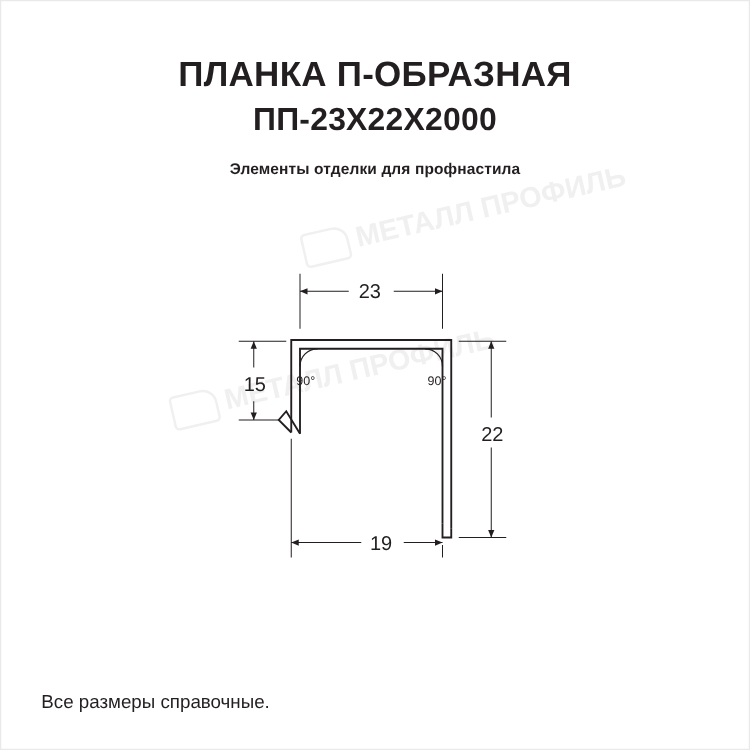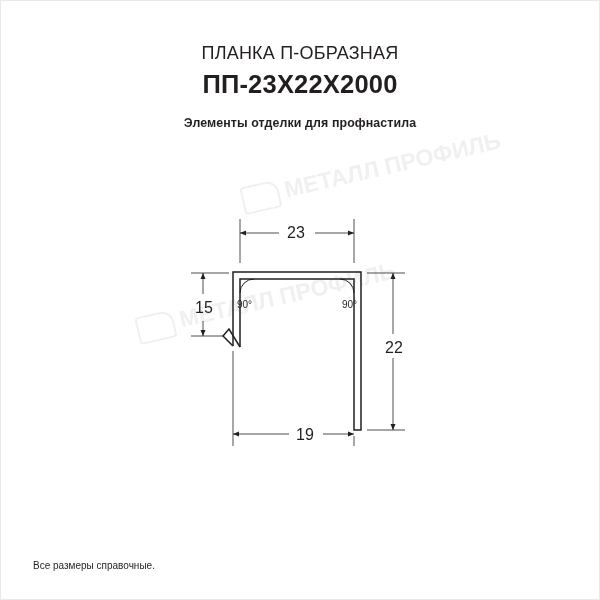--- a/index.html
+++ b/index.html
@@ -22,22 +22,22 @@
     box-sizing: border-box;
   }
   .header {
     position: absolute;
     top: 42px;
     left: 0;
     width: 100%;
     text-align: center;
   }
   .title-1 {
-    font-size: 18px;
-    font-weight: normal;
+    font-size: 28px;
+    font-weight: bold;
     letter-spacing: 0.2px;
     line-height: 1.22;
     white-space: nowrap;
   }
   .title-2 {
     font-size: 25.5px;
     font-weight: bold;
     letter-spacing: 0.2px;
     line-height: 1.22;
     margin-top: 4px;
@@ -58,21 +58,21 @@
     width: 600px;
     height: 340px;
   }
   .footer {
     position: absolute;
     left: 32px;
     bottom: 26px;
     width: 540px;
   }
   .footer-line {
-    font-size: 10px;
+    font-size: 15px;
     line-height: 1.55;
     color: #231f20;
   }
   .wm {
     position: absolute;
     font-family: "Liberation Sans", sans-serif;
     font-weight: bold;
     color: #f0f0f0;
     white-space: nowrap;
     pointer-events: none;

